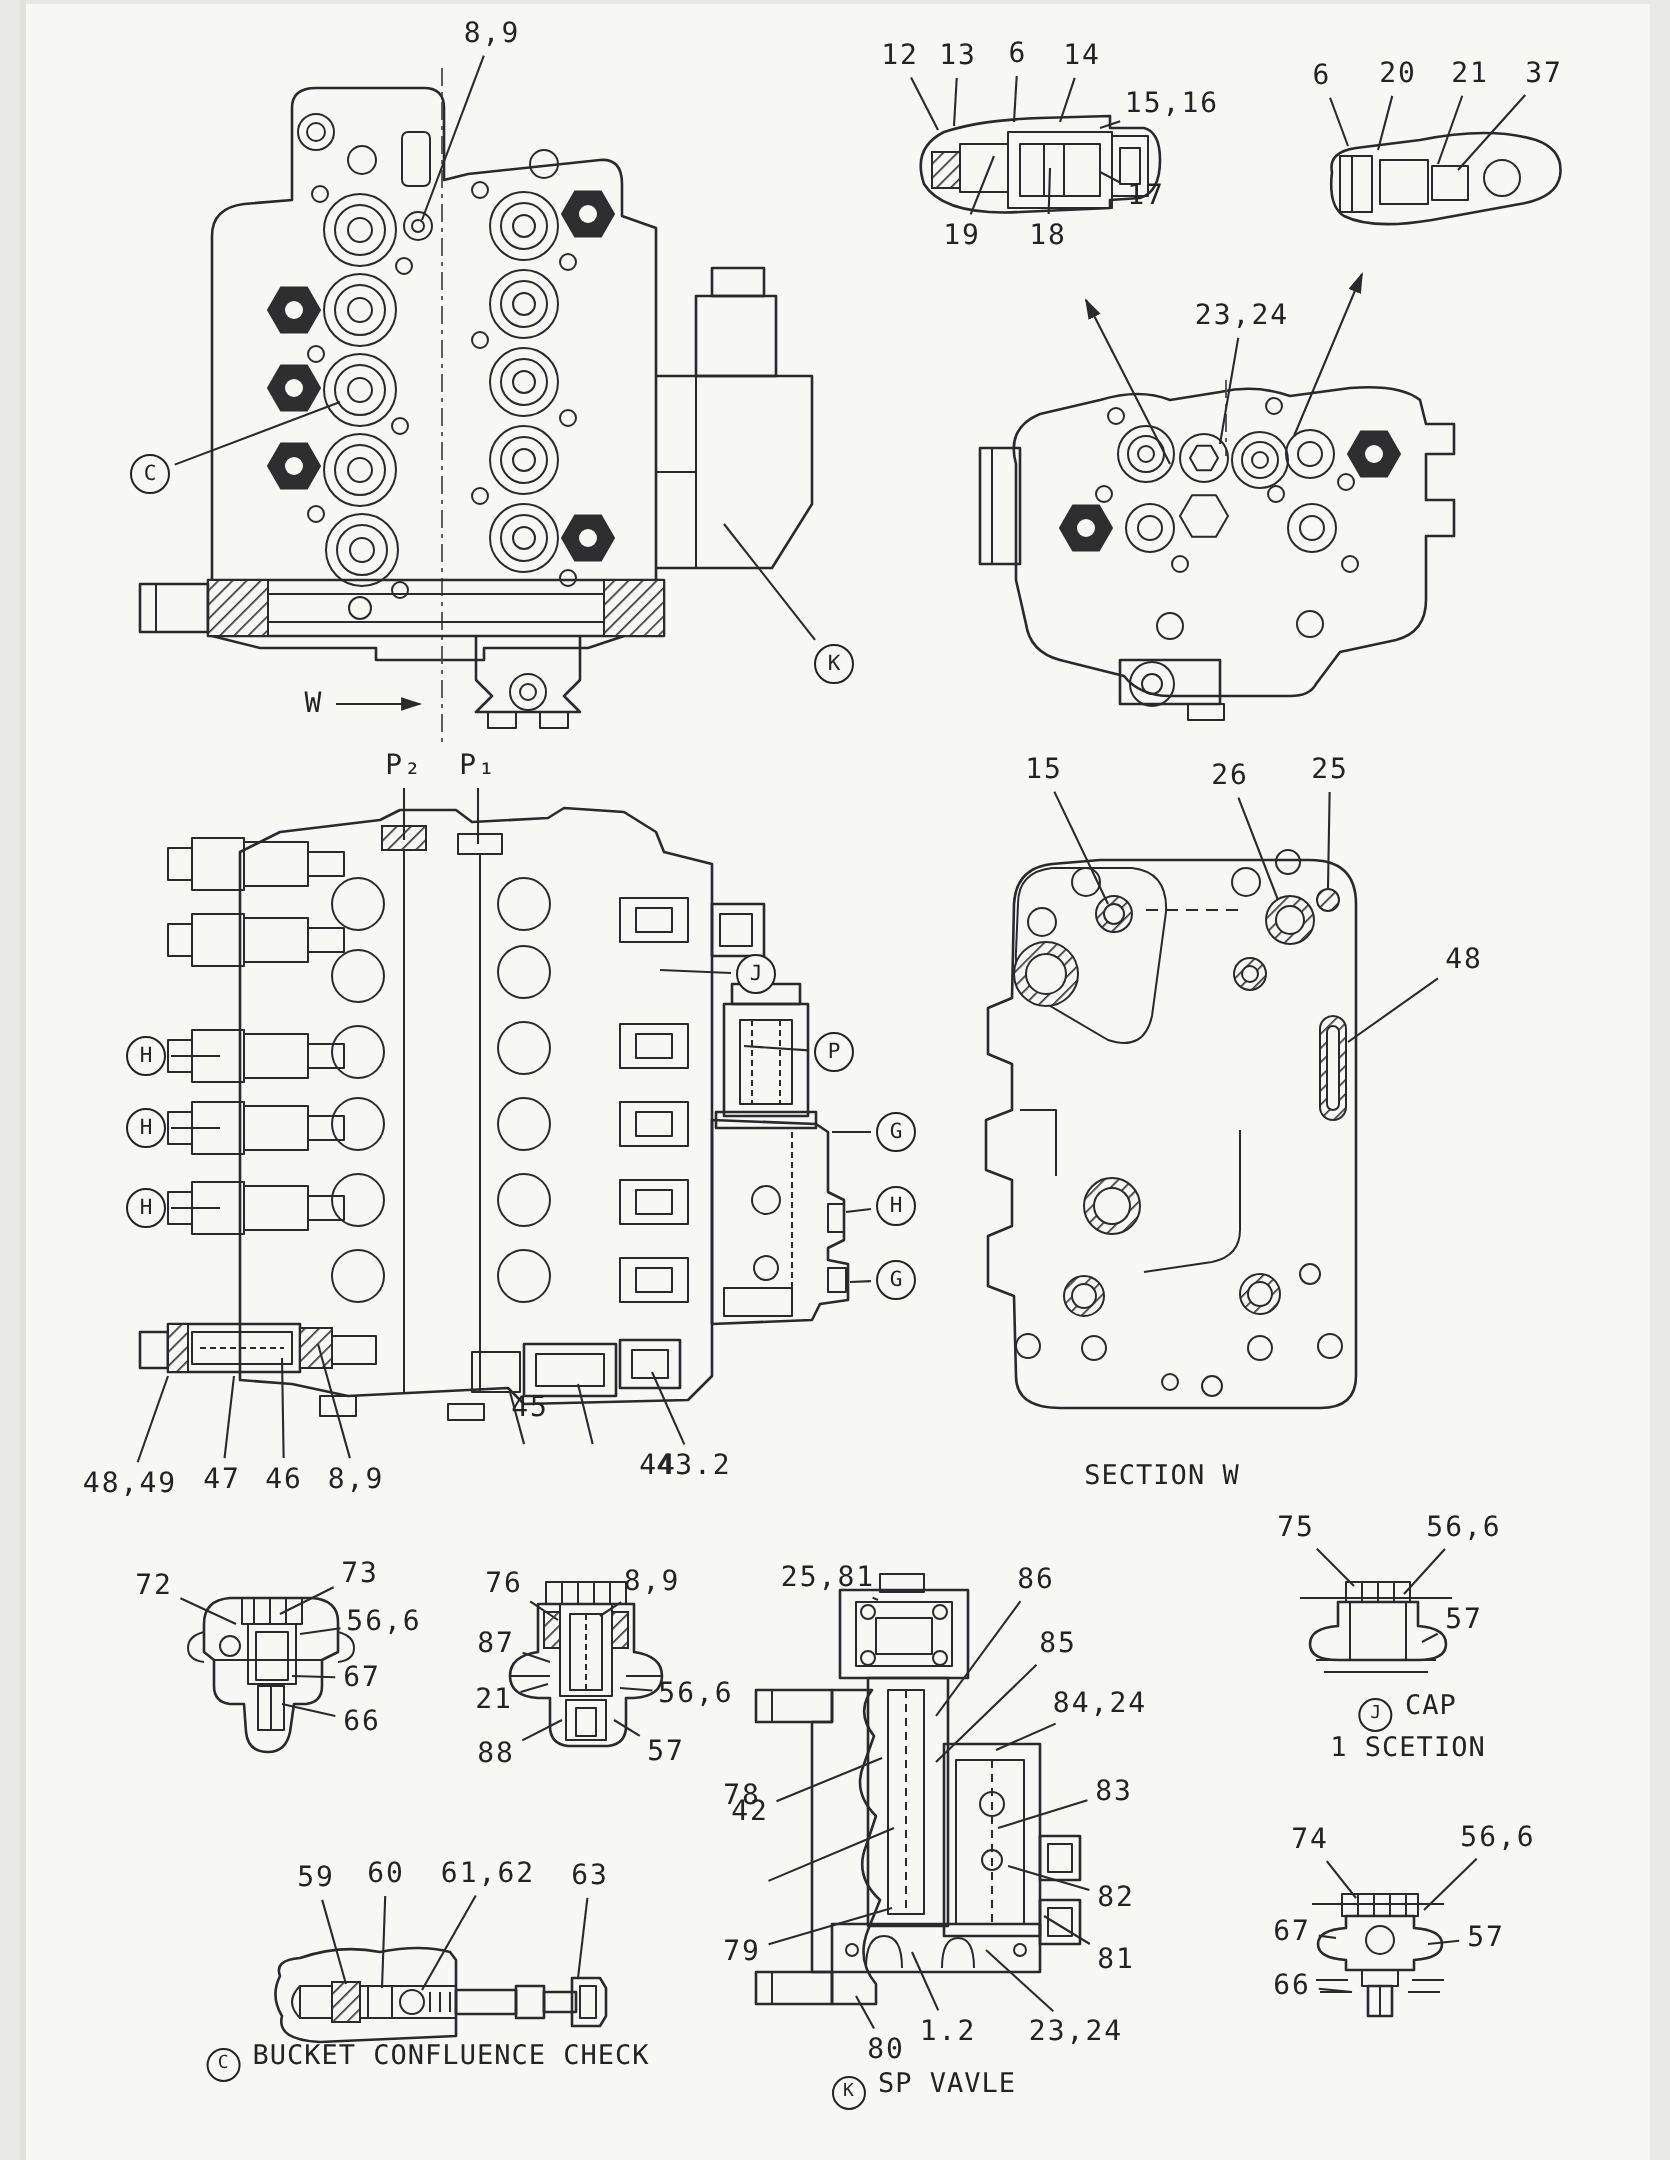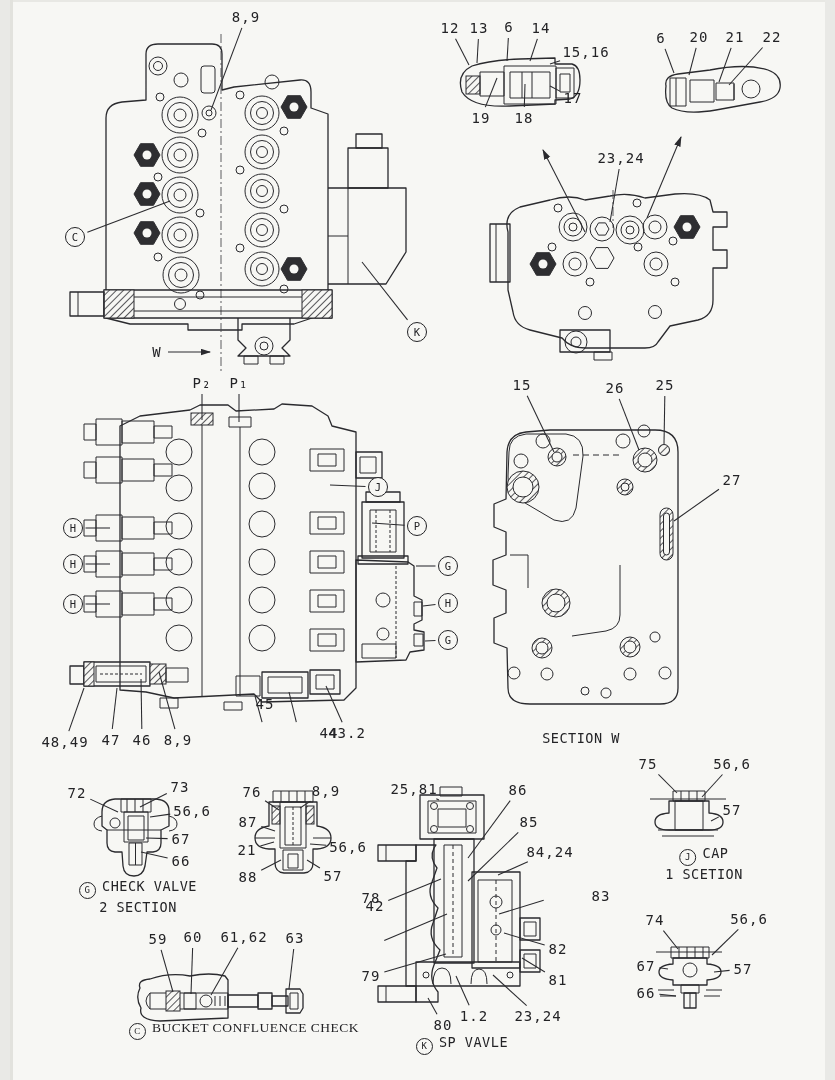--- a/index.html
+++ b/index.html
@@ -563,56 +563,56 @@
       <div class="callout" style="left: 469px; top: 28px;">13</div>
       <div class="callout" style="left: 499px; top: 27px;">6</div>
       <div class="callout" style="left: 531px; top: 28px;">14</div>
       <div class="callout" style="left: 576px; top: 52px;">15,16</div>
       <div class="callout" style="left: 563px; top: 98px;">17</div>
       <div class="callout" style="left: 514px; top: 118px;">18</div>
       <div class="callout" style="left: 471px; top: 118px;">19</div>
       <div class="callout" style="left: 651px; top: 38px;">6</div>
       <div class="callout" style="left: 689px; top: 37px;">20</div>
       <div class="callout" style="left: 725px; top: 37px;">21</div>
-      <div class="callout" style="left: 762px; top: 37px;">22</div>
+      <div class="callout" style="left: 762px; top: 37px;">37</div>
       <div class="callout" style="left: 611px; top: 158px;">23,24</div>
       <div class="callout" style="left: 192px; top: 383px;">P₂</div>
       <div class="callout" style="left: 229px; top: 383px;">P₁</div>
       <div class="callout" style="left: 55px; top: 742px;">48,49</div>
       <div class="callout" style="left: 101px; top: 740px;">47</div>
       <div class="callout" style="left: 132px; top: 740px;">46</div>
       <div class="callout" style="left: 168px; top: 740px;">8,9</div>
       <div class="callout" style="left: 255px; top: 704px;">45</div>
       <div class="callout" style="left: 289px; top: 733px; margin-left: 30px;">44</div>
       <div class="callout" style="left: 337px; top: 733px;">43.2</div>
       <div class="callout" style="left: 512px; top: 385px;">15</div>
       <div class="callout" style="left: 605px; top: 388px;">26</div>
       <div class="callout" style="left: 655px; top: 385px;">25</div>
-      <div class="callout" style="left: 722px; top: 480px;">27</div>
+      <div class="callout" style="left: 722px; top: 480px;">48</div>
       <div class="callout" style="left: 67px; top: 793px;">72</div>
       <div class="callout" style="left: 170px; top: 787px;">73</div>
       <div class="callout" style="left: 182px; top: 811px;">56,6</div>
       <div class="callout" style="left: 171px; top: 839px;">67</div>
       <div class="callout" style="left: 171px; top: 861px;">66</div>
       <div class="callout" style="left: 242px; top: 792px;">76</div>
       <div class="callout" style="left: 316px; top: 791px;">8,9</div>
       <div class="callout" style="left: 238px; top: 822px;">87</div>
       <div class="callout" style="left: 237px; top: 850px;">21</div>
       <div class="callout" style="left: 338px; top: 847px;">56,6</div>
       <div class="callout" style="left: 238px; top: 877px;">88</div>
       <div class="callout" style="left: 323px; top: 876px;">57</div>
       <div class="callout" style="left: 148px; top: 939px;">59</div>
       <div class="callout" style="left: 183px; top: 937px;">60</div>
       <div class="callout" style="left: 234px; top: 937px;">61,62</div>
       <div class="callout" style="left: 285px; top: 938px;">63</div>
       <div class="callout" style="left: 404px; top: 789px;">25,81</div>
       <div class="callout" style="left: 508px; top: 790px;">86</div>
       <div class="callout" style="left: 519px; top: 822px;">85</div>
       <div class="callout" style="left: 540px; top: 852px;">84,24</div>
-      <div class="callout" style="left: 547px; top: 896px; margin-left: 44px;">83</div>
+      <div class="callout" style="left: 547px; top: 896px;">83</div>
       <div class="callout" style="left: 365px; top: 906px;">42</div>
       <div class="callout" style="left: 361px; top: 898px; text-align: right;">78</div>
       <div class="callout" style="left: 361px; top: 976px;">79</div>
       <div class="callout" style="left: 548px; top: 949px;">82</div>
       <div class="callout" style="left: 548px; top: 980px;">81</div>
       <div class="callout" style="left: 433px; top: 1025px;">80</div>
       <div class="callout" style="left: 464px; top: 1016px;">1.2</div>
       <div class="callout" style="left: 528px; top: 1016px;">23,24</div>
       <div class="callout" style="left: 638px; top: 764px;">75</div>
       <div class="callout" style="left: 722px; top: 764px;">56,6</div>
@@ -628,25 +628,21 @@
       <div class="marker" style="left: 63px; top: 528px;">H</div>
       <div class="marker" style="left: 63px; top: 564px;">H</div>
       <div class="marker" style="left: 63px; top: 604px;">H</div>
       <div class="marker" style="left: 407px; top: 526px;">P</div>
       <div class="marker" style="left: 438px; top: 566px;">G</div>
       <div class="marker" style="left: 438px; top: 603px;">H</div>
       <div class="marker" style="left: 438px; top: 640px;">G</div>
       <div class="dtitle" style="left: 571px; top: 730px;">
         <div><span>SECTION W</span></div>
       </div>
-      <div class="dtitle" style="left: 128px; top: 878px;">
-        <div><span class="prefix">G</span><span>CHECK VALVE</span></div>
-        <div><span>2 SECTION</span></div>
-      </div>
-      <div class="dtitle" style="left: 234px; top: 1020px; font-family: Liberation Serif, serif;">
+      <div class="dtitle" style="left: 204px; top: 1020px;">
         <div><span class="prefix">C</span><span>BUCKET CONFLUENCE CHECK</span></div>
       </div>
       <div class="dtitle" style="left: 452px; top: 1034px;">
         <div><span class="prefix">K</span><span>SP VAVLE</span></div>
       </div>
       <div class="dtitle" style="left: 694px; top: 845px;">
         <div><span class="prefix">J</span><span>CAP</span></div>
         <div><span>1 SCETION</span></div>
       </div>
     </div>

